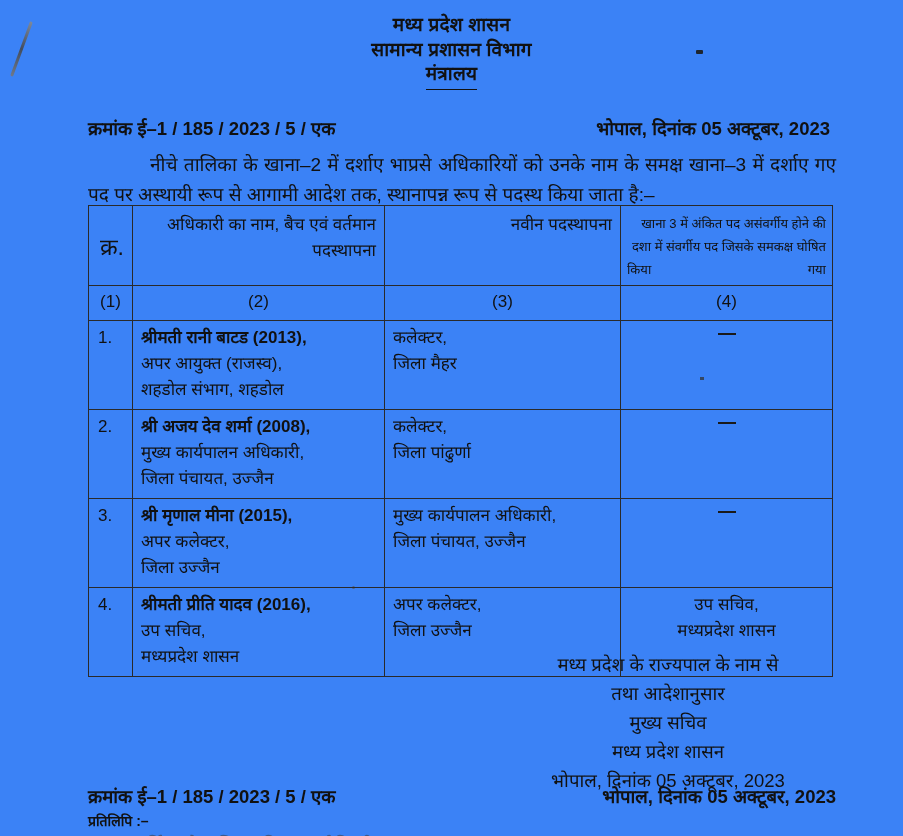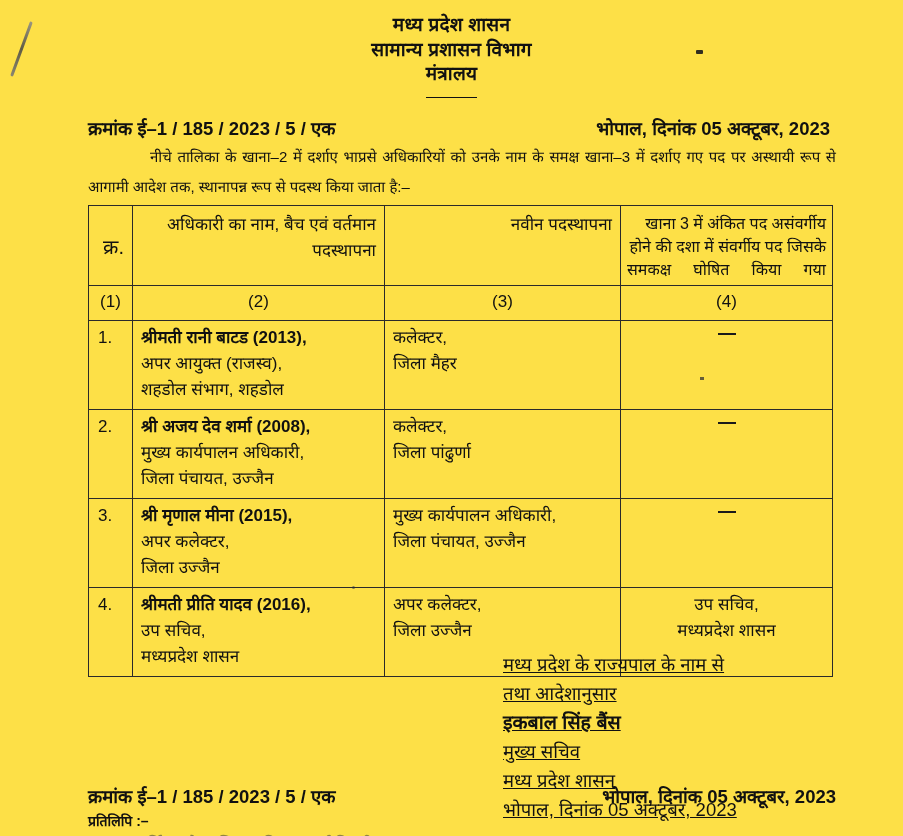--- a/index.html
+++ b/index.html
@@ -12,21 +12,21 @@
     height: 836px;
     position: relative;
     overflow: hidden;
     font-family: "Liberation Sans", "DejaVu Sans", sans-serif;
     color: #111111;
   }
 
   .page {
     position: absolute;
     inset: 0;
-    background: #fde047;
+    background: #3b82f6;
   }
 
   
   .pen-mark {
     position: absolute;
     left: 20px;
     top: 20px;
     width: 3px;
     height: 58px;
     background: linear-gradient(to bottom, #8a8a8a, #444, #777);
@@ -74,21 +74,21 @@
   }
   .doc-header .line {
     font-size: 19px;
     line-height: 25px;
     font-weight: 700;
     letter-spacing: .2px;
   }
   .doc-header .line.underlined {
     display: inline-block;
     border-bottom: 1.6px solid #111;
-    padding-bottom: 12px;
+    padding-bottom: 4px;
     line-height: 23px;
   }
   .doc-header .row-wrap { display: block; }
 
   
   .ref-row {
     position: absolute;
     left: 88px;
     top: 115px;
     width: 742px;
@@ -97,23 +97,23 @@
     align-items: baseline;
     font-size: 18.5px;
     font-weight: 700;
   }
   .ref-row .date { font-weight: 700; }
 
   
   .body-para {
     position: absolute;
     left: 88px;
-    top: 142px;
+    top: 150px;
     width: 748px;
-    font-size: 15px;
+    font-size: 19px;
     line-height: 30px;
     text-align: justify;
     text-indent: 62px;
     text-justify: inter-word;
   }
 
   
   .order-table {
     position: absolute;
     left: 88px;
@@ -134,25 +134,25 @@
   .col-name  { width: 252px; }
   .col-new   { width: 236px; }
   .col-cadre { width: 212px; }
 
   .order-table thead th {
     text-align: right;
     font-weight: 400;
     padding-top: 6px;
     padding-bottom: 4px;
   }
-  th.hdr-sr { vertical-align: middle; font-size: 20px; }
+  th.hdr-sr { vertical-align: middle; font-size: 23px; }
   th.hdr-cadre {
     text-align: justify;
     text-align-last: justify;
-    font-size: 16px;
+    font-size: 13px;
     line-height: 23px;
     padding: 4px 6px 6px 6px;
   }
   tr.num-row td {
     text-align: center;
     font-size: 17px;
     padding: 3px 6px 5px 6px;
     height: 26px;
     vertical-align: middle;
   }
@@ -175,24 +175,24 @@
     position: relative;
     top: -5px;
   }
   .cell-line { display: block; white-space: nowrap; }
 
   
   .sign-block {
     position: absolute;
     right: 70px;
     top: 650px;
+    text-align: center;
     font-size: 18.5px;
     line-height: 29px;
     width: 330px;
-    text-decoration: underline;
   }
   .sign-block .bold { font-weight: 700; font-size: 19.5px; }
 
   
   .footer-row {
     position: absolute;
     left: 88px;
     top: 783px;
     width: 748px;
     display: flex;
@@ -334,21 +334,20 @@
           <span class="cell-line">मध्यप्रदेश शासन</span>
         </td>
       </tr>
 
     </tbody>
   </table>
 
   <div class="sign-block">
     <div>मध्य प्रदेश के राज्यपाल के नाम से</div>
     <div>तथा आदेशानुसार</div>
-    <div class="bold">इकबाल सिंह बैंस</div>
     <div>मुख्य सचिव</div>
     <div>मध्य प्रदेश शासन</div>
     <div>भोपाल, दिनांक 05 अक्टूबर, 2023</div>
   </div>
 
   <div class="footer-row">
     <span>क्रमांक ई–1 / 185 / 2023 / 5 / एक</span>
     <span>भोपाल, दिनांक 05 अक्टूबर, 2023</span>
   </div>
   <div class="footer-copy">प्रतिलिपि :–</div>

